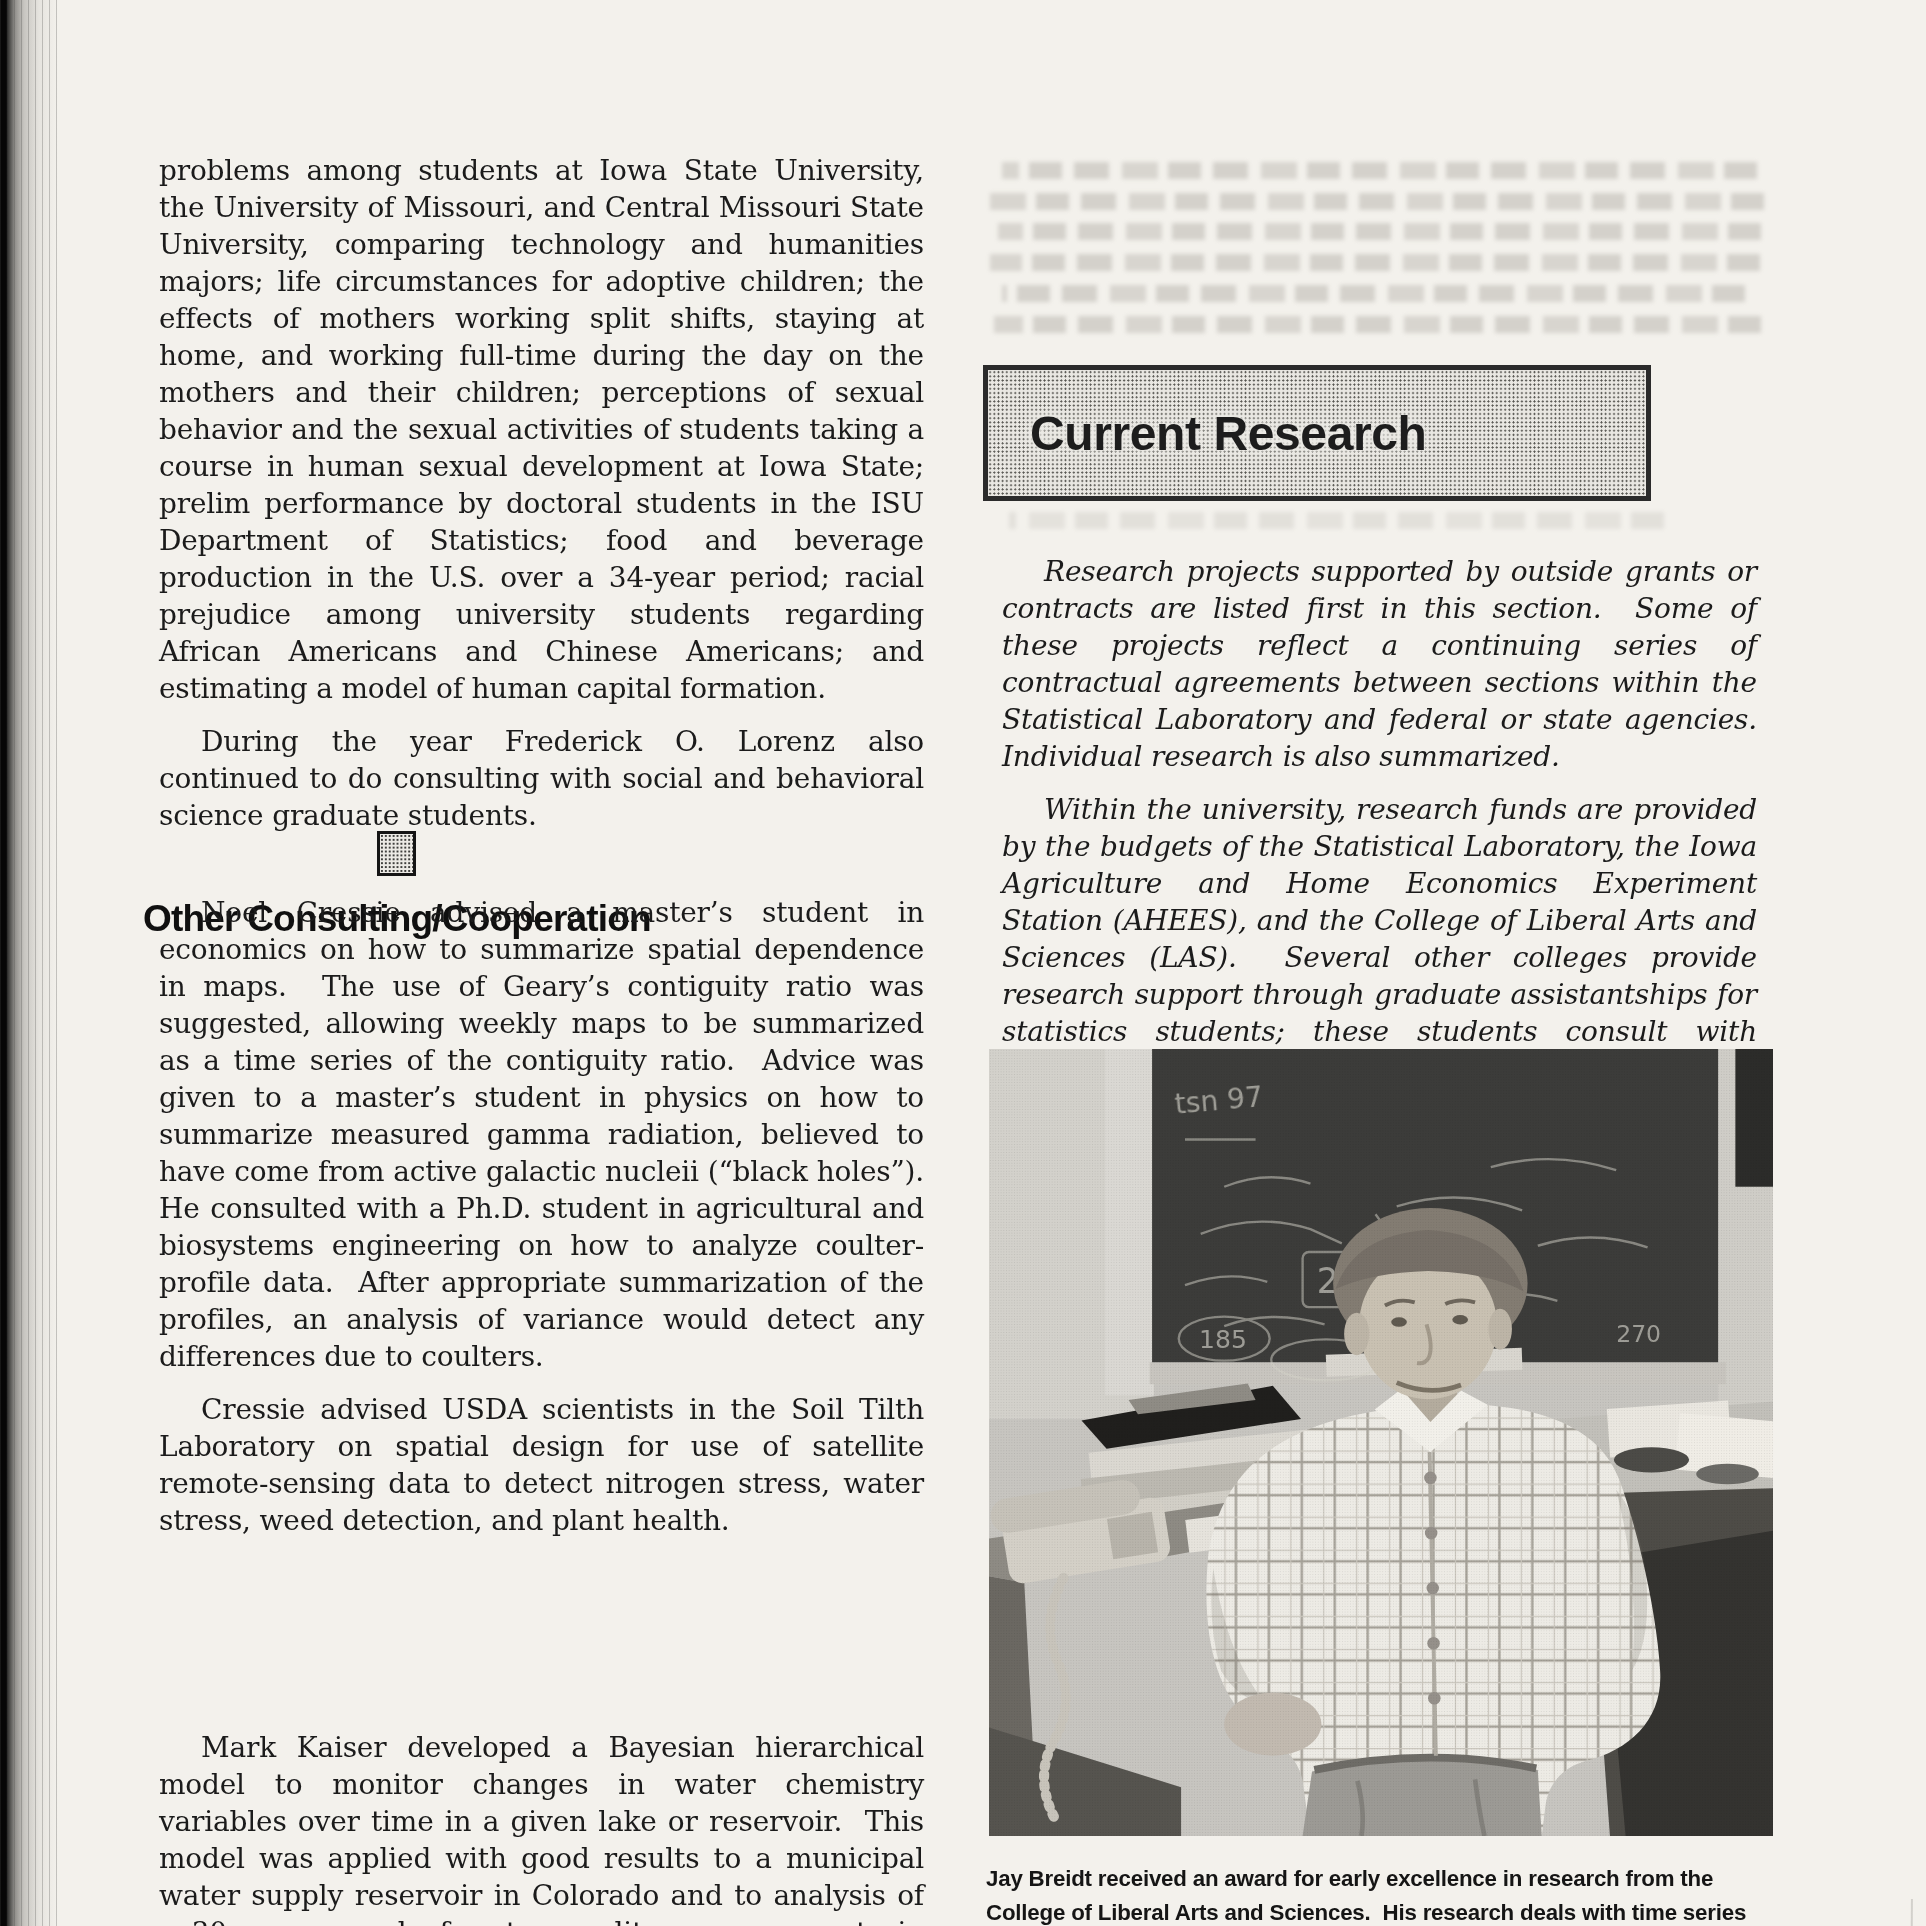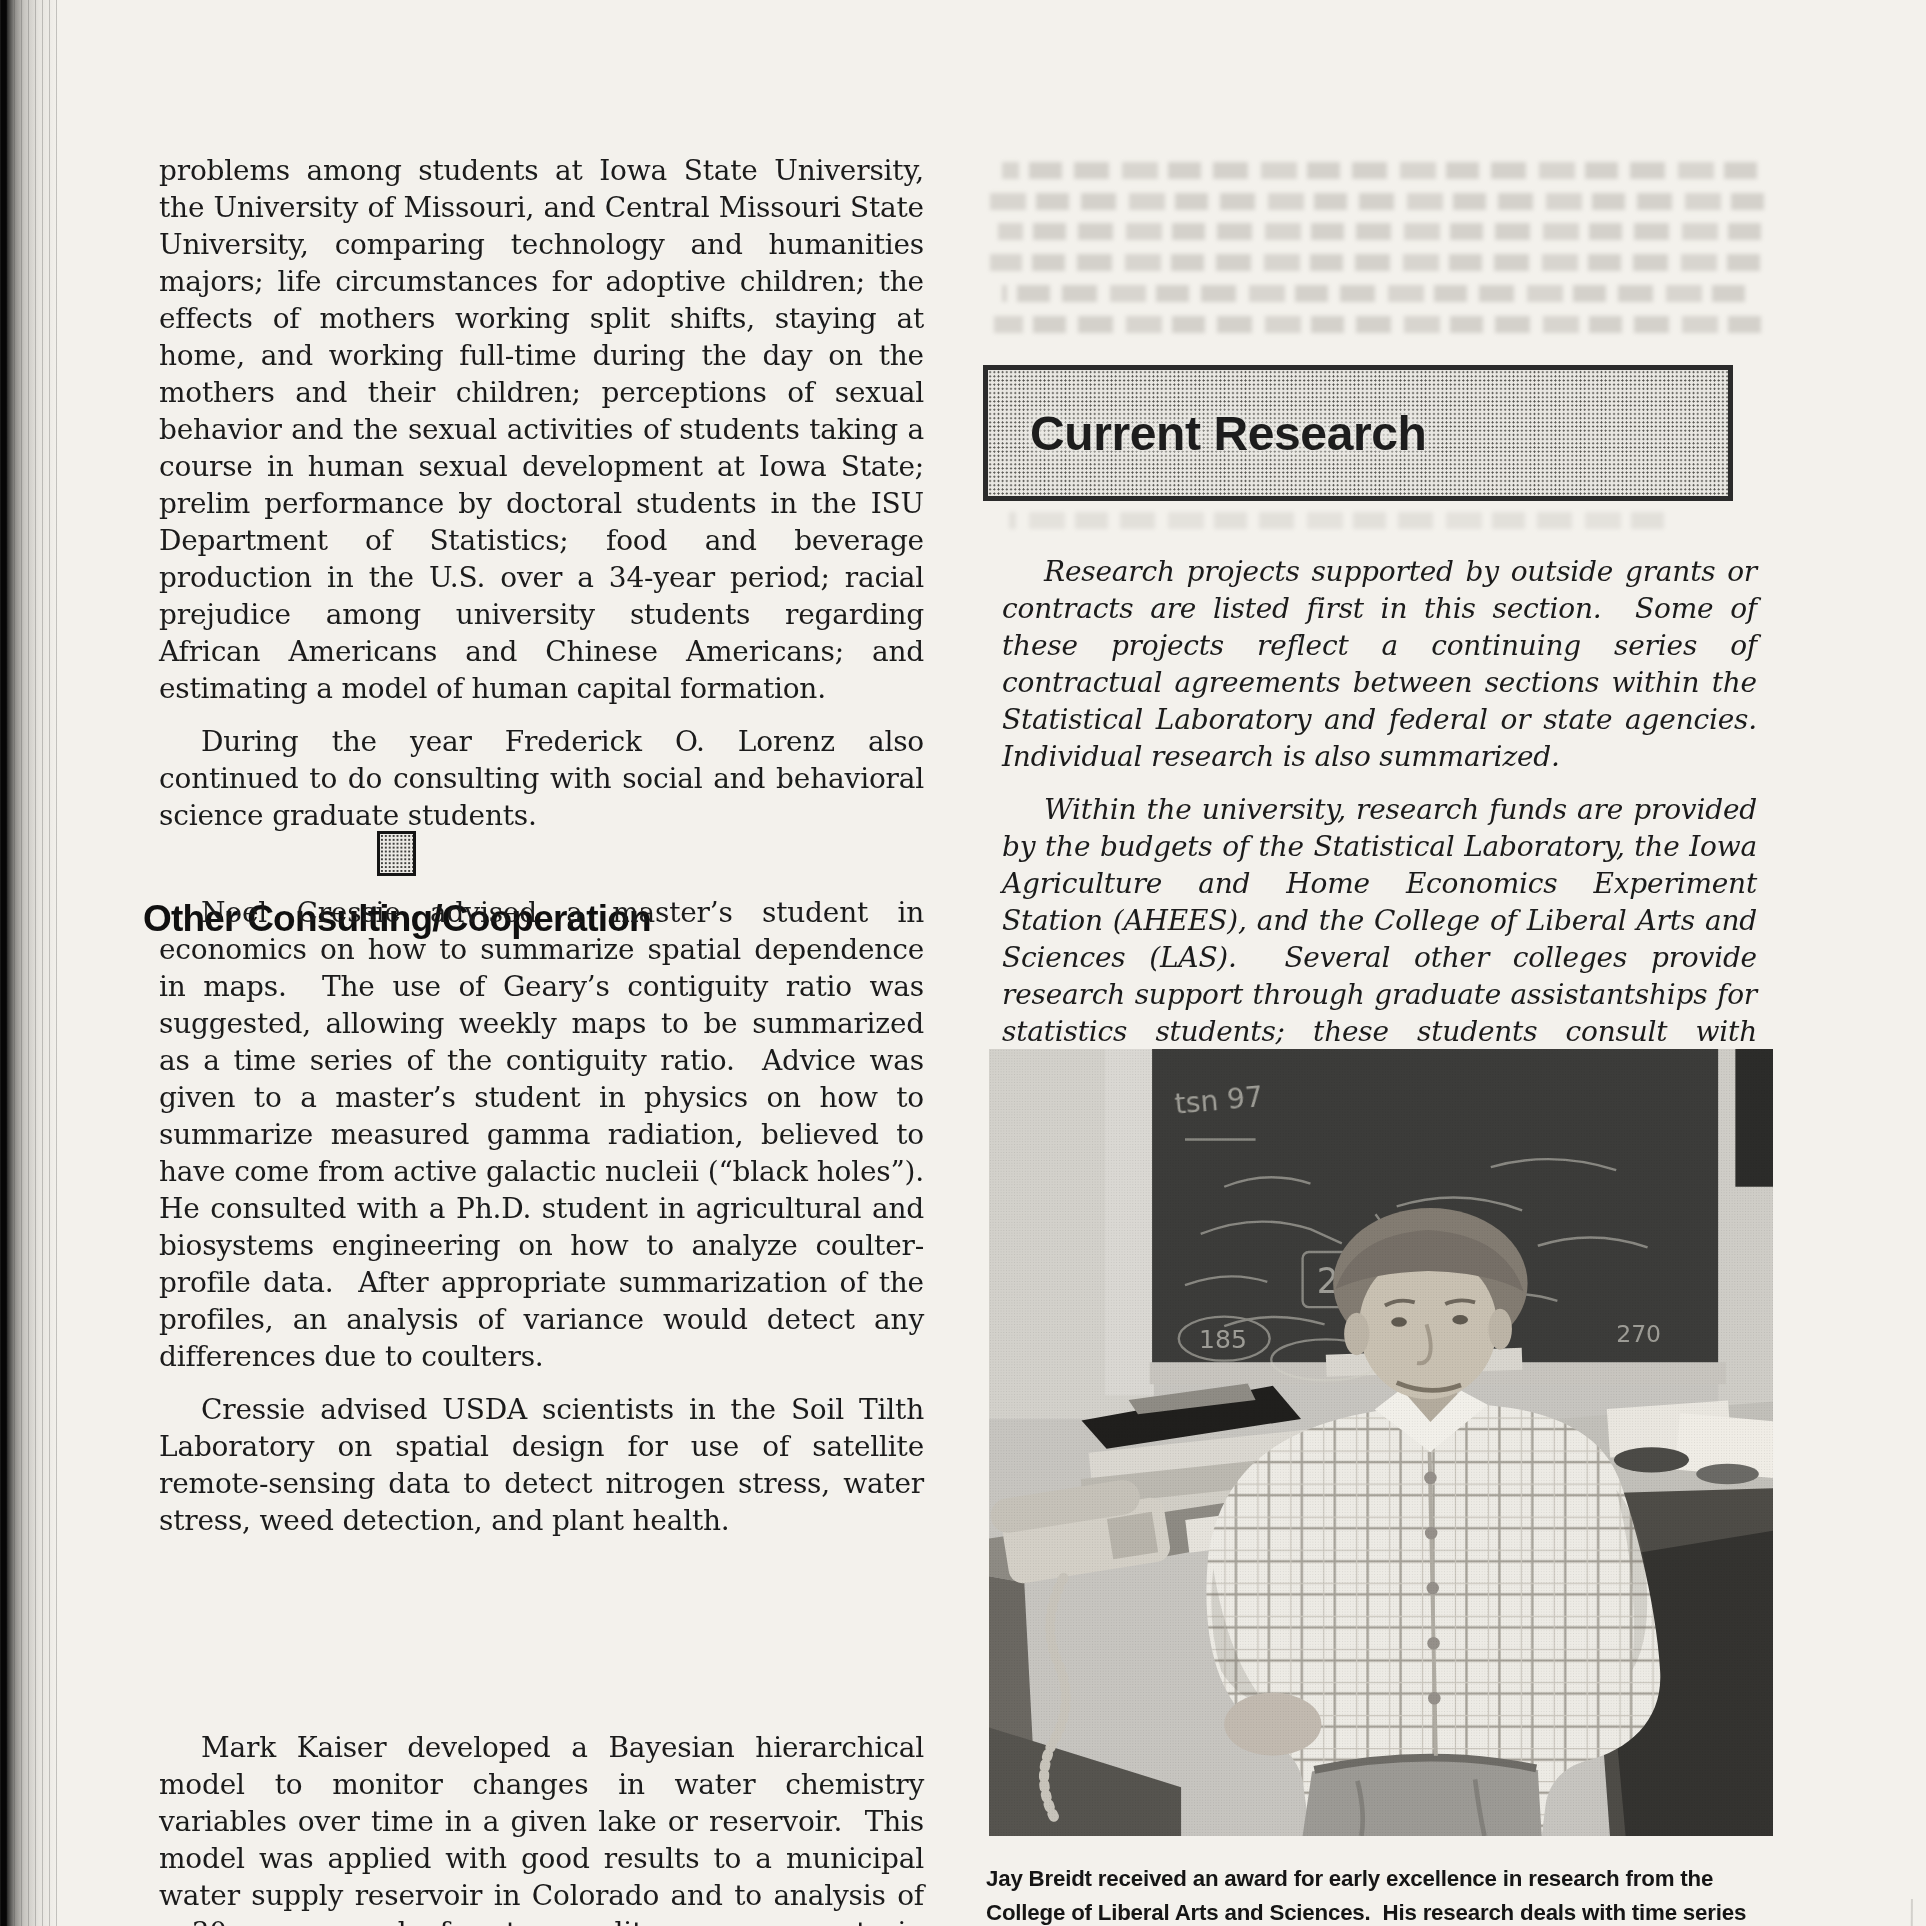--- a/index.html
+++ b/index.html
@@ -23,21 +23,21 @@
   .no-first-indent p:first-child{text-indent:0;}
 
   .sec-heading{position:absolute;display:flex;align-items:center;gap:22.3px;}
   .hatch-square{width:39px;height:45px;box-sizing:border-box;border:3.9px solid #151515;
     background-color:#eceae5;
     background-image:radial-gradient(#3f3f3d 0.8px, rgba(0,0,0,0) 1.1px);background-size:3.9px 3.9px;}
   .sec-title{margin:0;font-family:"Liberation Sans","DejaVu Sans",sans-serif;font-weight:700;
     font-size:37px;letter-spacing:-0.8px;color:#101010;}
 
   
-  .research-box{position:absolute;left:983px;top:365px;width:750px;height:136px;box-sizing:border-box;
+  .research-box{position:absolute;left:983px;top:365px;width:668px;height:136px;box-sizing:border-box;
     border:5px solid #2b2b2b;display:flex;align-items:center;padding-left:42px;
     background-color:#e9e7e2;
     background-image:radial-gradient(#55544f 0.8px, rgba(0,0,0,0) 1.2px);background-size:4.2px 4.2px;}
   .research-box span{font-family:"Liberation Sans","DejaVu Sans",sans-serif;font-weight:700;
     font-size:48px;letter-spacing:-0.4px;color:#1d1d1d;
     text-shadow:0 0 5.4px #ecebe6,0 0 10px #ecebe6,0 0 14.6px #ecebe6;}
 
   
   .ghost-line{position:absolute;height:17px;filter:blur(2.3px);opacity:.42;transform:scaleX(-1);
     background:repeating-linear-gradient(90deg,#aaa69f 0 33px,rgba(0,0,0,0) 33px 43px,#b3afa8 43px 79px,rgba(0,0,0,0) 79px 92px,#aaa69f 92px 127px,rgba(0,0,0,0) 127px 139px);}

